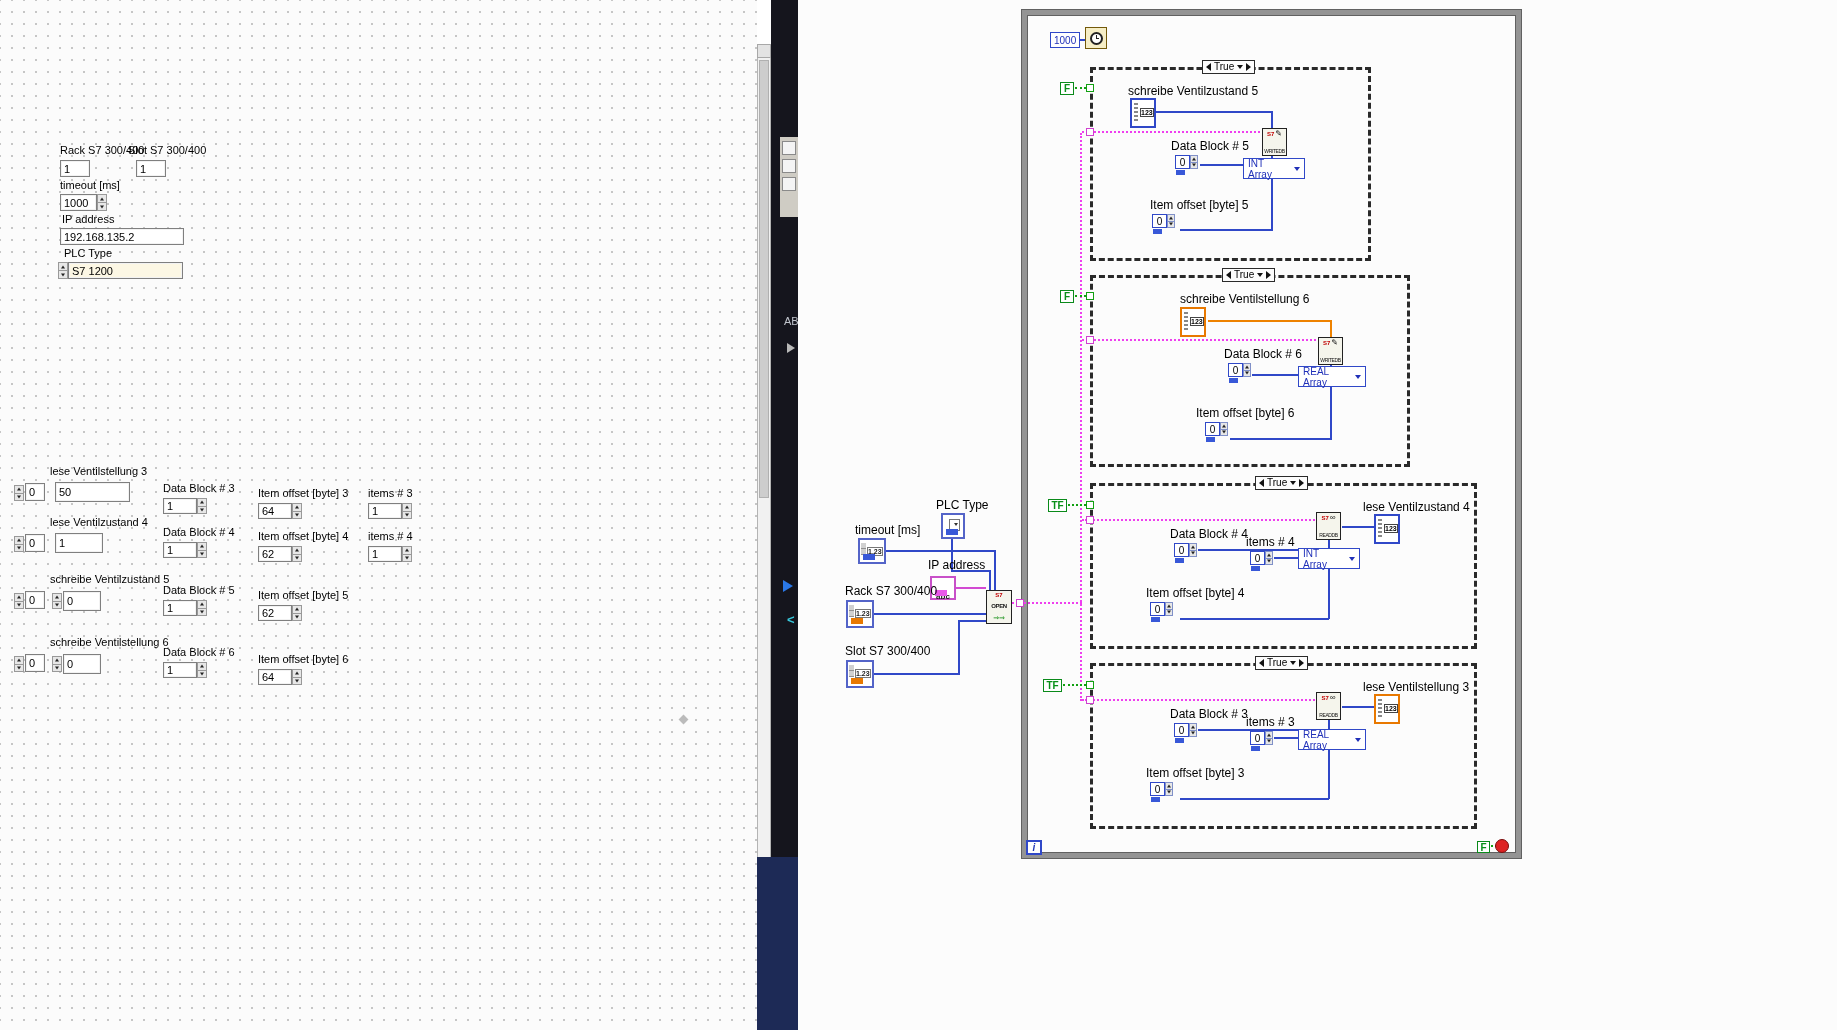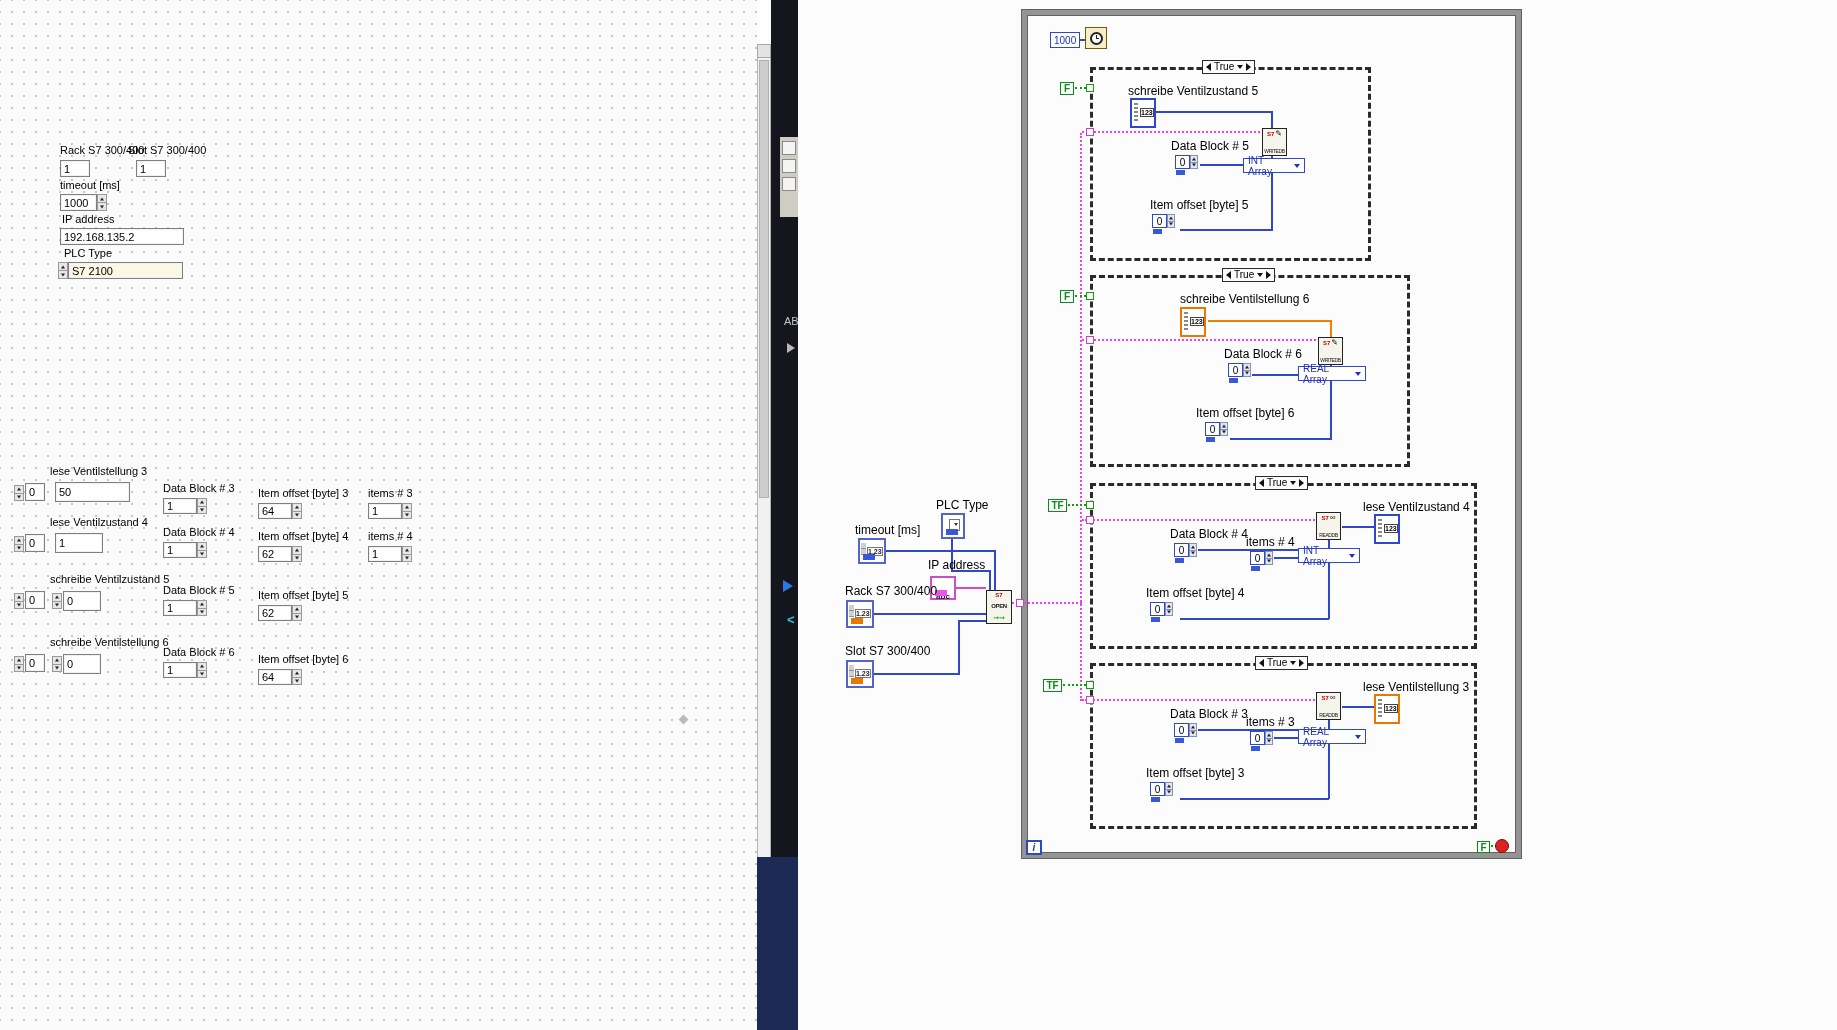--- a/index.html
+++ b/index.html
@@ -52,21 +52,21 @@
   .vi .sym.g{color:#0a8a0a;font-size:7px;}
   .vi .nm{font-size:5px;line-height:6px;color:#111;letter-spacing:-0.4px;}
   .vi .nm.b{font-size:6px;font-weight:bold;}
   .arrterm{position:absolute;width:26px;height:30px;background:#fff;border:2px solid #3048c8;box-sizing:border-box;padding:1px;}
   .arrterm.or{border-color:#e87800;}
   .arrterm .rail{position:absolute;left:2px;top:3px;width:4px;height:20px;
         background:repeating-linear-gradient(#888 0 2px,#fff 2px 4px);}
   .arrterm .n{margin-left:7px;border:1px solid #444;font-size:7px;font-weight:bold;line-height:9px;text-align:center;color:#000;}
   .arrterm .blk{width:9px;height:6px;background:#3048c8;margin:3px 0 0 7px;}
   .arrterm.or .blk{background:#e87800;}
-  .dd{position:absolute;height:15px;background:#fff;border:1px solid #3048c8;color:#2030b8;font-size:10px;
+  .dd{position:absolute;height:21px;background:#fff;border:1px solid #3048c8;color:#2030b8;font-size:10px;
         display:flex;align-items:center;padding:0 4px;box-sizing:border-box;}
   .dd::after{content:"";width:0;height:0;border-left:3.5px solid transparent;border-right:3.5px solid transparent;
         border-top:4px solid #2030b8;margin-left:4px;}
   .dspin{position:absolute;display:flex;height:14px;}
   .dspin .val{width:15px;border:1px solid #3048c8;background:#fff;font-size:10px;color:#000;
         display:flex;align-items:center;justify-content:center;box-sizing:border-box;}
   .dspin .sp{width:8px;display:flex;flex-direction:column;}
   .dspin .sp s{flex:1;background:#e7e7e7;border:1px solid #8090c8;position:relative;display:block;}
   .dspin .sp s + s{border-top:none;}
   .dspin .sp s::after{content:"";position:absolute;left:50%;top:50%;transform:translate(-50%,-50%);
@@ -120,21 +120,21 @@
     </div>
 
   <div class="flbl" style="left:62px;top:213px">IP address</div>
   <div class="fbox" style="left:60px;top:228px;width:124px;height:17px">192.168.135.2</div>
 
   <div class="flbl" style="left:64px;top:247px">PLC Type</div>
   <div class="spin" style="left:58px;top:262px;height:17px">
       <s class="u"></s>
       <s class="d"></s>
     </div>
-  <div class="fbox combo" style="left:68px;top:262px;width:115px;height:17px">S7 2100</div>
+  <div class="fbox combo" style="left:68px;top:262px;width:115px;height:17px">S7 1200</div>
 
   <div class="flbl" style="left:50px;top:465px">lese Ventilstellung 3</div>
   <div class="spin" style="left:14px;top:485px;height:16px">
       <s class="u"></s>
       <s class="d"></s>
     </div>
   <div class="fbox" style="left:25px;top:483px;width:20px;height:18px">0</div>
   <div class="fbox" style="left:55px;top:482px;width:75px;height:20px">50</div>
 
   <div class="flbl" style="left:50px;top:516px">lese Ventilzustand 4</div>

